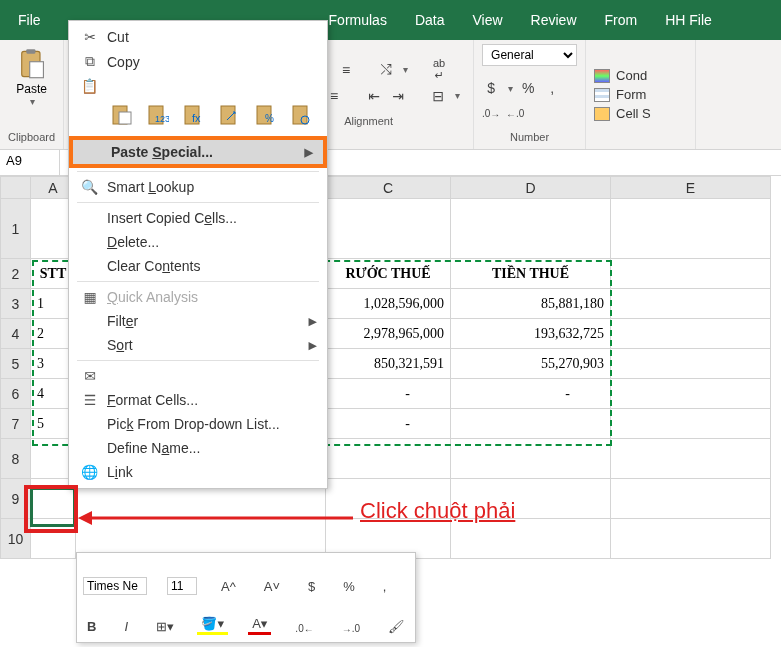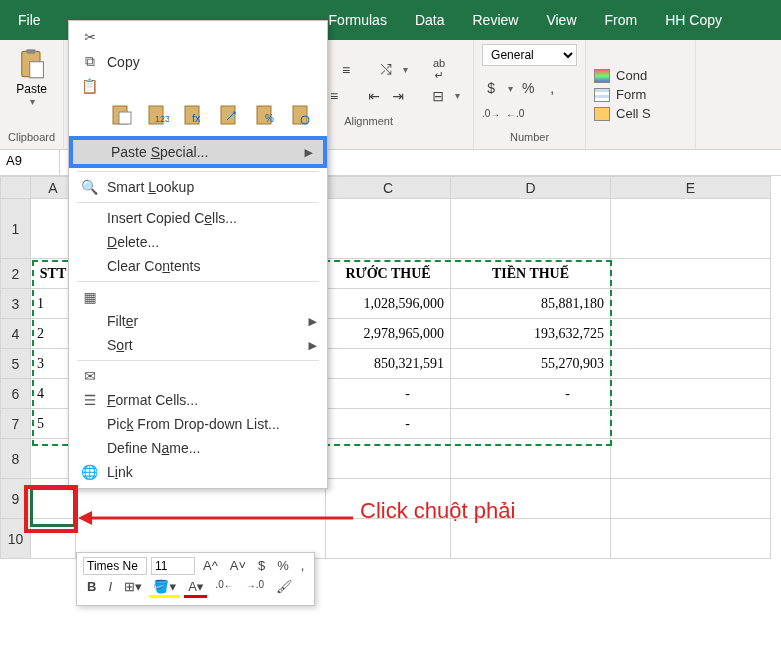--- a/index.html
+++ b/index.html
@@ -53,48 +53,48 @@
 .ctxmenu { position: absolute; top: 20px; left: 68px; width: 260px; background: #fff; border: 1px solid #c6c6c6; box-shadow: 2px 2px 6px rgba(0,0,0,0.25); z-index: 50; padding: 4px 0; }
 .ctxmenu .item { display: flex; align-items: center; padding: 4px 10px; font-size: 14px; color: #333; cursor: default; }
 .ctxmenu .item .ico { width: 22px; display:flex; align-items:center; justify-content:center; margin-right:6px; color:#555; }
 .ctxmenu .item .txt { flex: 1; }
 .ctxmenu .item .arrow { font-size: 11px; color:#555; }
 .ctxmenu .sep { height: 1px; background: #e0e0e0; margin: 3px 8px; }
 .ctxmenu .disabled { color: #aaa; }
 .paste-opts-row { display:flex; gap:6px; padding: 2px 0 6px 38px;}
 .paste-opt { width:30px; height:30px; border:1px solid transparent; display:flex; align-items:center; justify-content:center;}
 .underline { text-decoration: underline; }
-.hl-special { border: 4px solid #3b82f6; }
+.hl-special { border: 4px solid #f97316; font-weight: bold; }
 
 
 .minitb { position: absolute; left: 76px; top: 552px; background:#fff; border:1px solid #c6c6c6; box-shadow: 2px 2px 6px rgba(0,0,0,0.2); padding: 4px 6px; z-index:40; }
-.minitb .row { display:flex; gap:4px; align-items:flex-start; margin-bottom:3px;}
+.minitb .row { display:flex; gap:20px; align-items:flex-end; margin-bottom:3px;margin-top:20px;}
 .minitb input { width:64px; font-size:12px; border:1px solid #ccc; padding:1px 3px;}
 .minitb .btn { font-size:13px; padding:1px 4px; color:#444; }
 
 
-.annot { position:absolute; color:#e02020; font-size:22px; font-weight:400; z-index:60; pointer-events:none; }
+.annot { position:absolute; color:#e02020; font-size:22px; font-weight:400; z-index:60; pointer-events:none;text-decoration:underline; }
 .red-box { position:absolute; border:4px solid #e02020; z-index:55; pointer-events:none; }
 .arrow-svg { position:absolute; z-index:58; pointer-events:none; }
 
 .styles-item { display:flex; align-items:center; gap:6px; font-size:13px; color:#333; padding:2px 0;}
 .styles-ico { width:16px; height:14px; border:1px solid #888;}
 </style>
 </head>
 <body>
 
 <div class="menubar">
   <div class="tab">File</div>
   <div class="gap"></div>
   <div class="tab">Formulas</div>
   <div class="tab">Data</div>
+  <div class="tab">View</div>
   <div class="tab">Review</div>
-  <div class="tab">View</div>
   <div class="tab">From</div>
-  <div class="tab">HH Copy</div>
+  <div class="tab">HH File</div>
 </div>
 
 <div class="ribbon">
   <div class="ribbon-group" style="min-width:60px;">
     <div class="paste-big">
       <svg class="paste-icon-svg" viewBox="0 0 24 28">
           <rect x="3" y="3" width="16" height="22" rx="2" fill="#d9b36c" stroke="#a07830"></rect>
           <rect x="7" y="1" width="8" height="4" rx="1" fill="#888"></rect>
           <rect x="10" y="12" width="12" height="14" fill="#fff" stroke="#888"></rect>
         </svg>
@@ -265,20 +265,21 @@
         </tr>
 </tbody>
     </table>
 <div class="marquee" style="top:84px; left:32px; width:580px; height:186px;"></div>
 <div class="active-cell" style="top:311px; left:30px; width:46px; height:40px;"></div>
 </div>
 
 <div class="ctxmenu">
   <div class="item">
       <span class="ico">✂</span>
+      <span class="txt"><span>Cut</span></span>
     </div>
   <div class="item">
       <span class="ico">⧉</span>
       <span class="txt"><span>Copy</span></span>
     </div>
   <div class="item">
       <span class="ico">📋</span>
     </div>
   <div class="paste-opts-row">
     <div class="paste-opt">
@@ -338,20 +339,21 @@
       <span class="ico"></span>
       <span class="txt"><span class="underline">D</span>elete...</span>
     </div>
   <div class="item">
       <span class="ico"></span>
       <span class="txt">Clear Co<span class="underline">n</span>tents</span>
     </div>
   <div class="sep"></div>
   <div class="item disabled">
       <span class="ico">▦</span>
+      <span class="txt"><span class="underline">Q</span>uick Analysis</span>
     </div>
   <div class="item">
       <span class="ico"></span>
       <span class="txt">Filt<span class="underline">e</span>r</span>
       <span class="arrow">▶</span>
     </div>
   <div class="item">
       <span class="ico"></span>
       <span class="txt">S<span class="underline">o</span>rt</span>
       <span class="arrow">▶</span>
@@ -374,21 +376,21 @@
     </div>
   <div class="item">
       <span class="ico">🌐</span>
       <span class="txt">L<span class="underline">i</span>nk</span>
     </div>
 </div>
 
 <div class="minitb">
   <div class="row">
     <input value="Times Ne" style="">
-    <input style="width: 44px;" value="11">
+    <input style="width: 30px;" value="11">
     <span class="btn">A^</span>
     <span class="btn">A˅</span>
     <span class="btn">$</span>
     <span class="btn">%</span>
     <span class="btn">,</span>
   </div>
   <div class="row">
     <span class="btn" style="font-weight:bold">B</span>
     <span class="btn" style="font-style:italic">I</span>
     <span class="btn">⊞▾</span>

